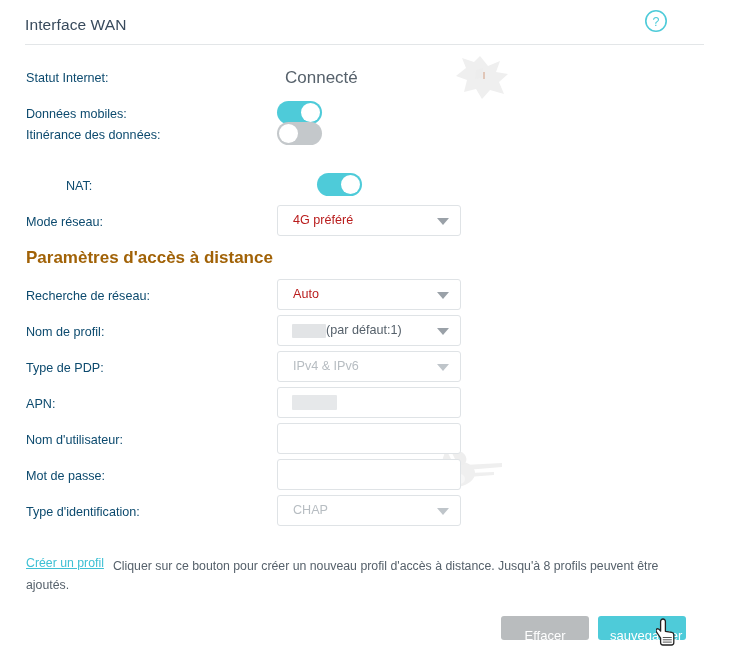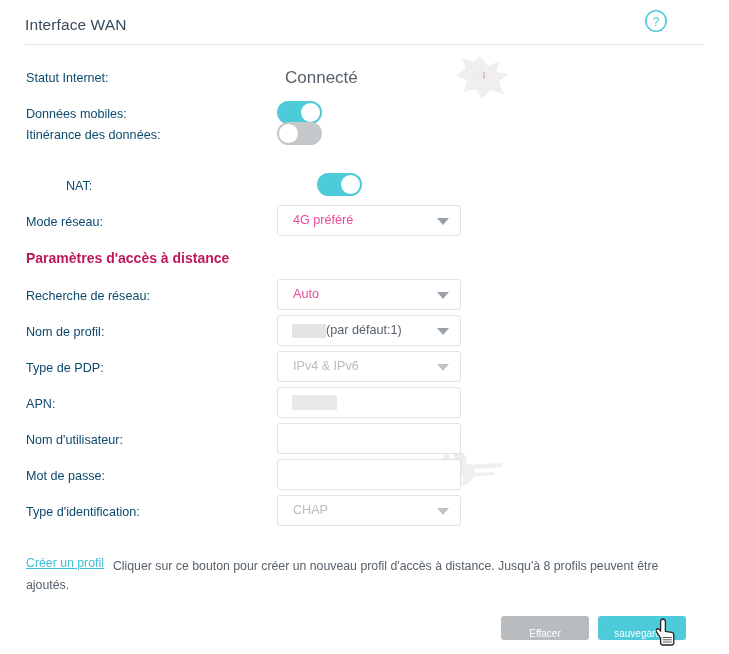--- a/index.html
+++ b/index.html
@@ -85,22 +85,22 @@
     left: 26px;
     top: 0;
     height: 30px;
     line-height: 30px;
     font-size: 12.6px;
     color: #0c4a6e;
     white-space: nowrap;
   }
   .row-label.section {
     font-weight: bold;
-    color: #be185d;
-    font-size: 14px;
+    color: #a16207;
+    font-size: 17px;
   }
   .row-value {
     position: absolute;
     left: 285px;
     top: 0;
     height: 30px;
     line-height: 30px;
     font-size: 17px;
     color: #56616b;
     white-space: nowrap;
@@ -140,21 +140,21 @@
     border-radius: 3px;
     background: #ffffff;
   }
   .control .ctext {
     position: absolute;
     left: 15px;
     top: 0;
     height: 29px;
     line-height: 29px;
     font-size: 12.6px;
-    color: #ec4899;
+    color: #b91c1c;
     white-space: nowrap;
   }
   .control.disabled .ctext { color: #b7bdc2; }
   .caret {
     position: absolute;
     right: 11px;
     top: 12px;
     width: 0;
     height: 0;
     border-left: 6px solid transparent;
@@ -211,21 +211,21 @@
     color: #56616b;
     line-height: 17px;
   }
 
   
   .btn {
     position: absolute;
     height: 20px;
     border-radius: 3px;
     border: none;
-    font-size: 10px;
+    font-size: 13px;
     font-family: "Liberation Sans", sans-serif;
     color: #ffffff;
     cursor: pointer;
     padding: 12px;
     z-index: 3;
   }
   .btn-clear {
     left: 501px;
     top: 616px;
     width: 88px;

